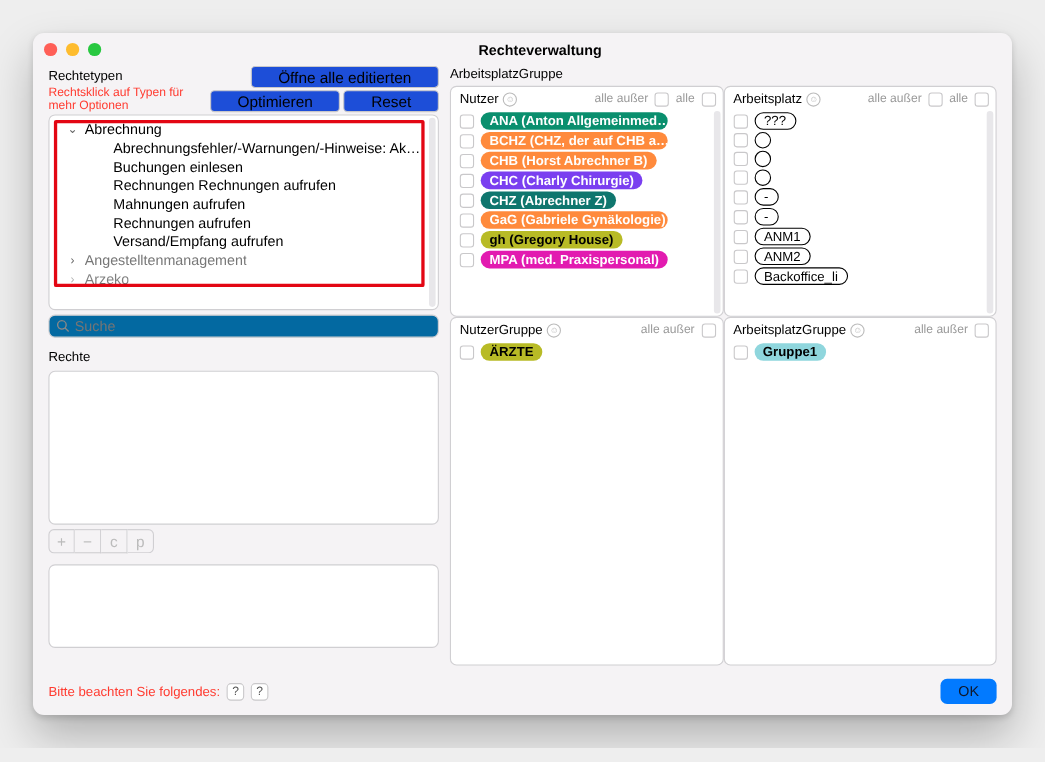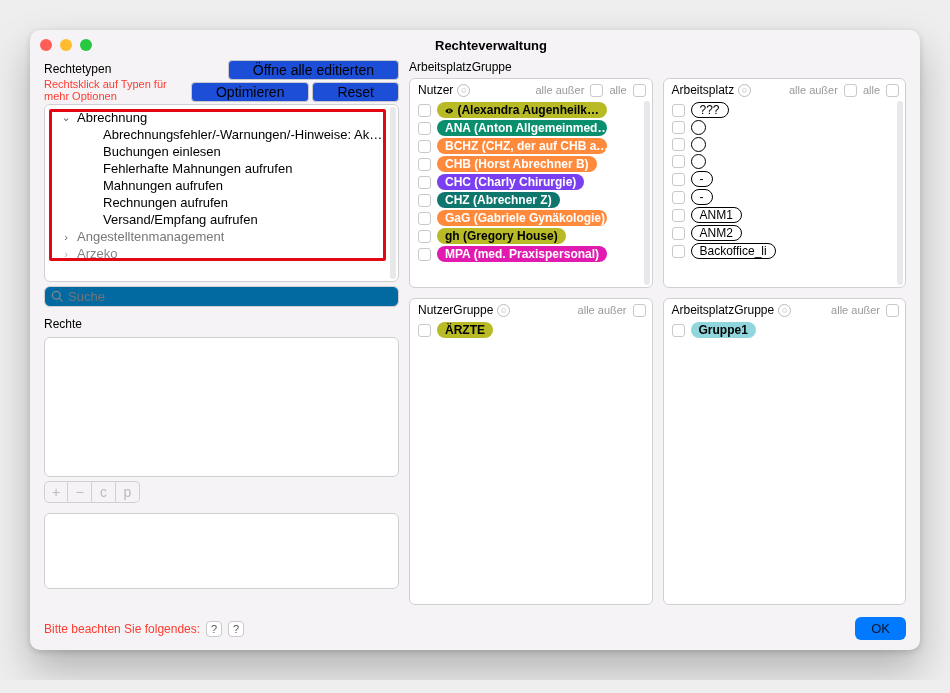--- a/index.html
+++ b/index.html
@@ -58,21 +58,21 @@
     .pmcp button:last-child{border-left:none; border-radius:0 5px 5px 0;}
 
     .bottom-blank{margin-top:10px; background:#fff; border:1px solid #d0cfd2; border-radius:6px; height:76px;}
 
     .footerbar{display:flex; justify-content:space-between; align-items:center; padding:6px 14px 10px;}
     .footer-left{color:#ff3b30; font-size:12px; display:flex; align-items:center; gap:6px;}
     .footer-left .qm{width:16px; height:16px; border:1px solid #c9c8ca; border-radius:4px; background:#fff; font-size:11px; display:inline-flex; align-items:center; justify-content:center; color:#555; cursor:pointer;}
     .ok-btn{background:#027aff; color:#0f172a; border:none; border-radius:6px; font-size:13px; padding:4px 16px; cursor:pointer;}
 
     
-    .quad{display:grid; grid-template-columns:1fr 1fr; grid-template-rows: 210px 1fr; gap:10px; flex:1; min-height:0; margin-top:2px;}
+    .quad{display:grid; grid-template-columns:1fr 1fr; grid-template-rows: 210px 1fr; flex:1; min-height:0; margin-top:2px;}
     .panel{background:#fff; border:1px solid #d0cfd2; border-radius:6px; display:flex; flex-direction:column; min-height:0;}
     .panel-head{display:flex; align-items:center; justify-content:space-between; padding:4px 6px 2px 8px; font-size:12px;}
     .panel-head-left{display:flex; align-items:center; gap:4px;}
     .smiley{width:13px;height:13px;border:1px solid #bbb;border-radius:50%;display:inline-flex;align-items:center;justify-content:center;font-size:8px;color:#bbb;}
     .filters{display:flex; gap:6px; font-size:11px; color:#999; align-items:center;}
     .chk-sq{width:13px;height:13px;border:1px solid #c9c8ca;border-radius:3px;display:inline-block;}
     .panel-body{flex:1; overflow:hidden; position:relative; padding:2px 4px 4px 8px;}
     .panel-body .scroll{position:absolute; right:2px; top:2px; bottom:2px; width:6px; background:#e8e7ea; border-radius:3px;}
     .row{display:flex; align-items:center; gap:6px; padding:1px 0;}
     .row .cb{width:13px;height:13px;border:1px solid #c9c8ca;border-radius:3px; flex-shrink:0;}
@@ -121,21 +121,21 @@
             <span class="chev">⌄</span>
             <span class="tree-label">Abrechnung</span>
           </div>
           <div class="tree-item sub">
               <span class="tree-label">Abrechnungsfehler/-Warnungen/-Hinweise: Ak…</span>
             </div>
           <div class="tree-item sub">
               <span class="tree-label">Buchungen einlesen</span>
             </div>
           <div class="tree-item sub">
-              <span class="tree-label">Fehlerhafte Mahnungen aufrufen</span>
+              <span class="tree-label">Rechnungen Rechnungen aufrufen</span>
             </div>
           <div class="tree-item sub">
               <span class="tree-label">Mahnungen aufrufen</span>
             </div>
           <div class="tree-item sub">
               <span class="tree-label">Rechnungen aufrufen</span>
             </div>
           <div class="tree-item sub">
               <span class="tree-label">Versand/Empfang aufrufen</span>
             </div>
@@ -181,30 +181,20 @@
               <span class="smiley">☺</span>
             </div>
             <div class="filters">
               <span>alle außer</span>
               <span class="chk-sq"></span>
               <span>alle</span>
               <span class="chk-sq"></span>
             </div>
           </div>
           <div class="panel-body" id="nutzer-body">
-            <div class="row">
-                <span class="cb"></span>
-                <span class="pill" style="background: rgb(184, 187, 38); color: rgb(0, 0, 0);">
-                  <span class="eye"><svg viewBox="0 0 24 14">
-                      <path fill="#000" d="M12 0C5 0 1 7 1 7s4 7 11 7 11-7 11-7S19 0 12 0zm0 11a4 4 0 1 1 0-8 4 4 0 0 1 0 8z"></path>
-                      <circle cx="12" cy="7" r="2" fill="#000"></circle>
-                    </svg></span>
-                  <span> (Alexandra Augenheilk…</span>
-                </span>
-              </div>
               <div class="row">
                 <span class="cb"></span>
                 <span class="pill" style="background: rgb(10, 143, 110);">
                   <span>ANA (Anton Allgemeinmed…</span>
                 </span>
               </div>
               <div class="row">
                 <span class="cb"></span>
                 <span class="pill" style="background: rgb(255, 138, 60);">
                   <span>BCHZ (CHZ, der auf CHB a…</span>

